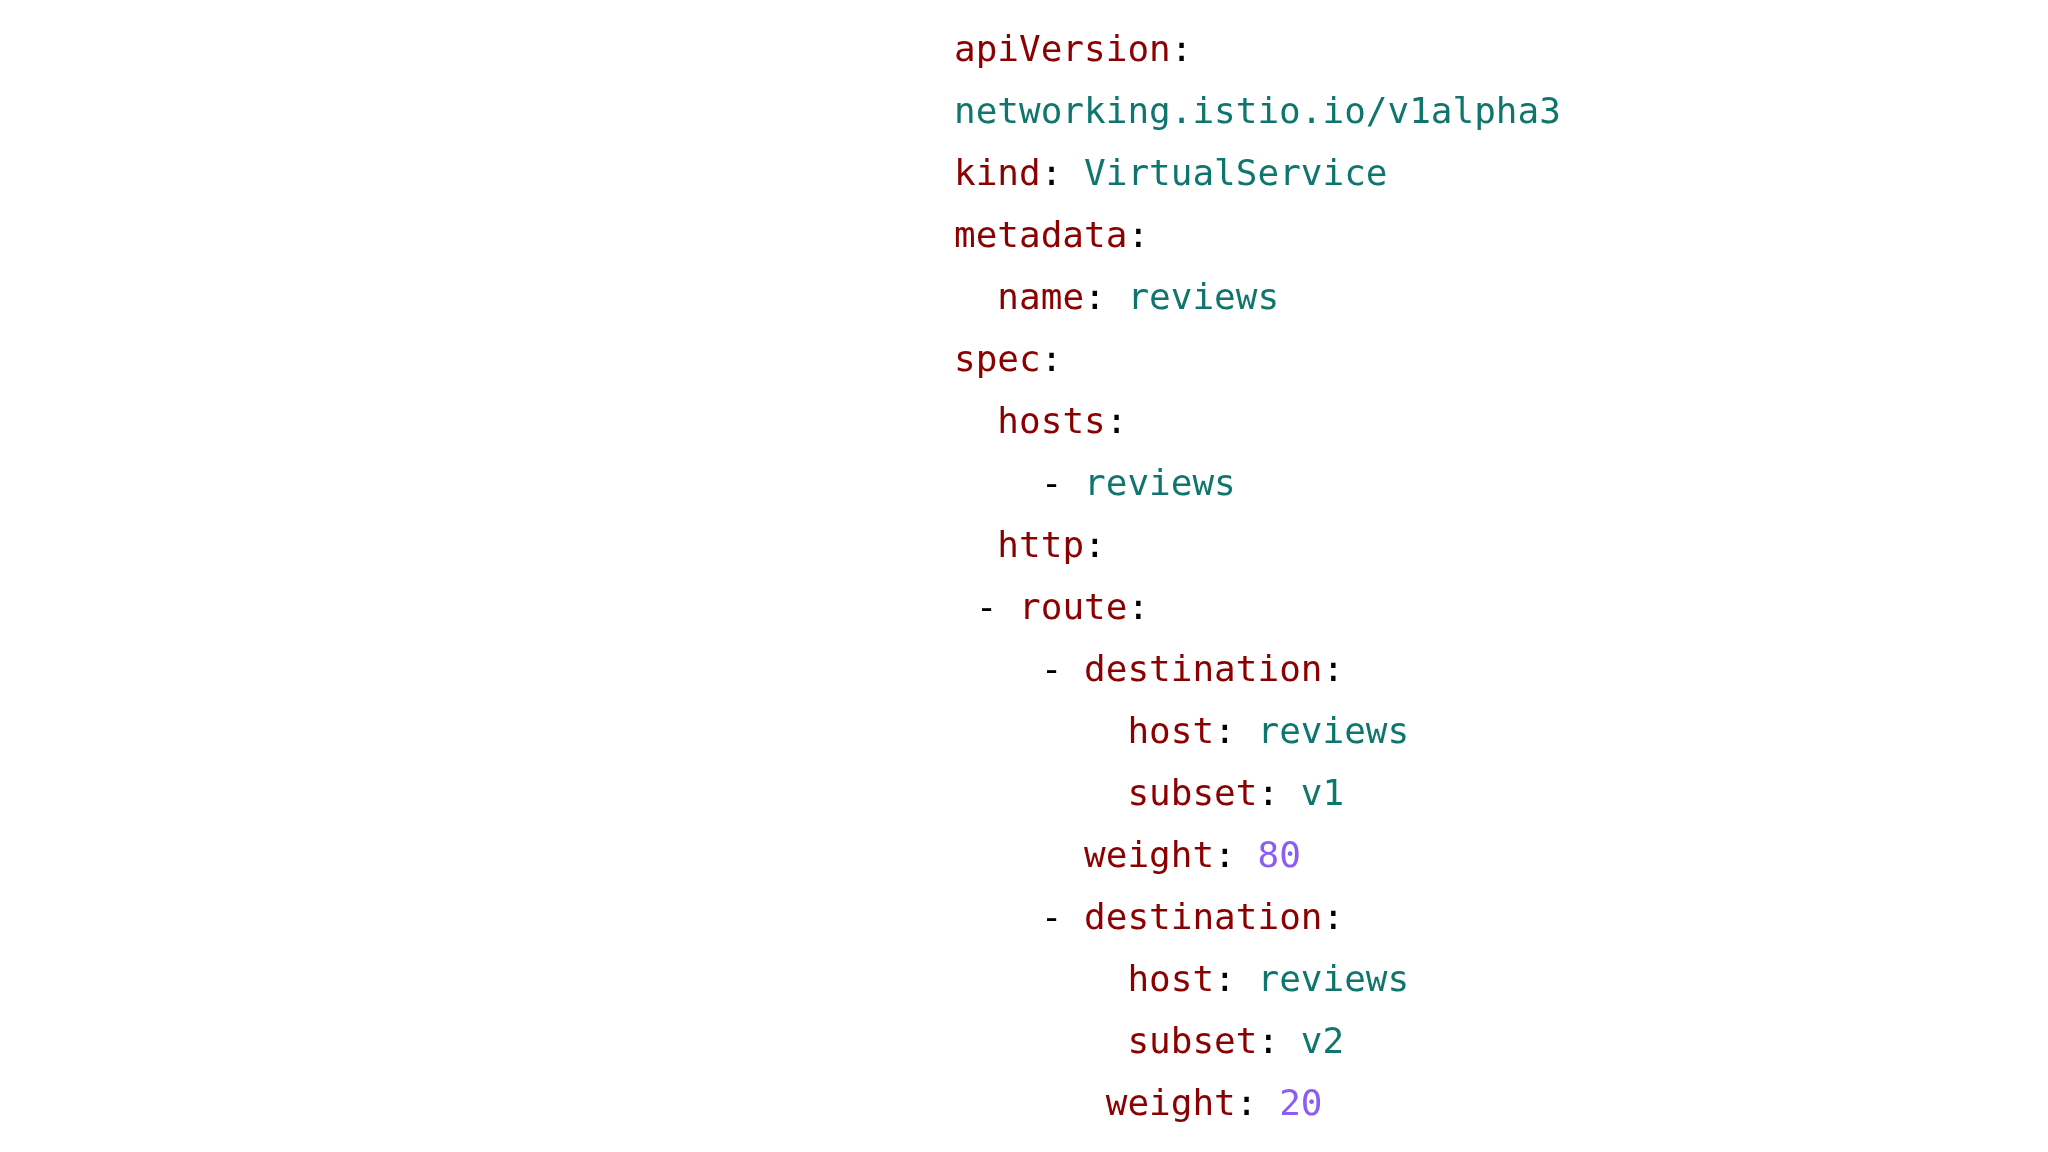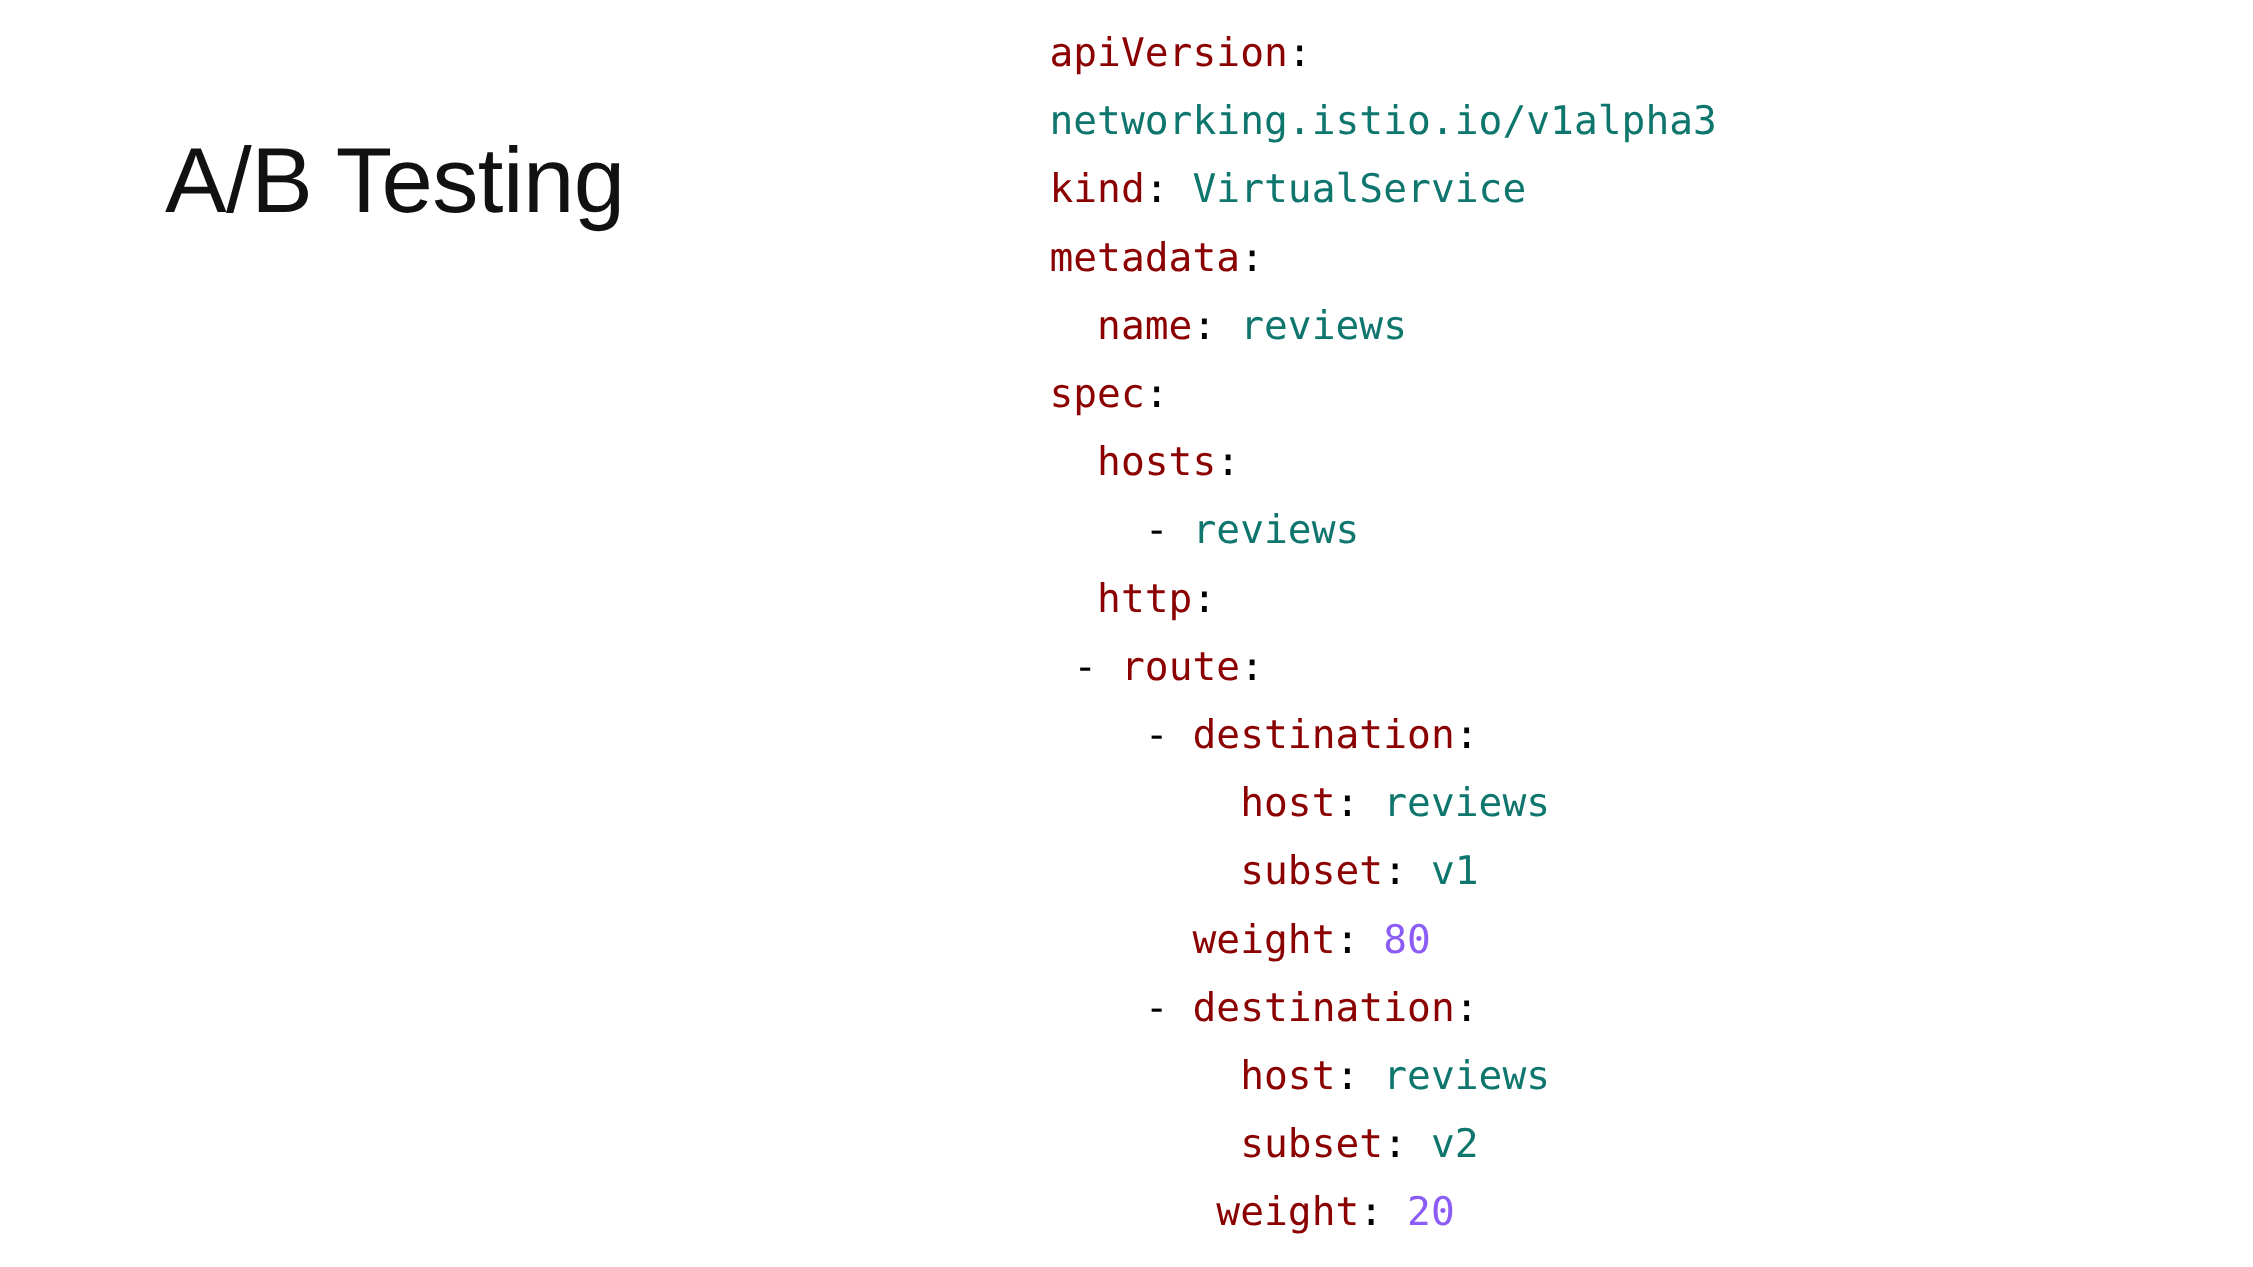--- a/index.html
+++ b/index.html
@@ -61,17 +61,16 @@
   .tok-str   { color: #0f766e; }
   .tok-num   { color: #8b5cf6; }
   .tok-punct { color: #000000; }
   .tok-dash  { color: #000000; }
 </style>
 </head>
 <body>
 
 <div id="slide">
 
-  <div id="slide-title">A/B Testing</div>
 
   <div id="code-block"><div class="code-line"><span></span><span class="tok-key">apiVersion</span><span class="tok-punct">:</span></div><div class="code-line"><span></span><span class="tok-str">networking.istio.io/v1alpha3</span></div><div class="code-line"><span></span><span class="tok-key">kind</span><span class="tok-punct">: </span><span class="tok-str">VirtualService</span></div><div class="code-line"><span></span><span class="tok-key">metadata</span><span class="tok-punct">:</span></div><div class="code-line"><span>  </span><span class="tok-key">name</span><span class="tok-punct">: </span><span class="tok-str">reviews</span></div><div class="code-line"><span></span><span class="tok-key">spec</span><span class="tok-punct">:</span></div><div class="code-line"><span>  </span><span class="tok-key">hosts</span><span class="tok-punct">:</span></div><div class="code-line"><span>    </span><span class="tok-dash">- </span><span class="tok-str">reviews</span></div><div class="code-line"><span>  </span><span class="tok-key">http</span><span class="tok-punct">:</span></div><div class="code-line"><span> </span><span class="tok-dash">- </span><span class="tok-key">route</span><span class="tok-punct">:</span></div><div class="code-line"><span>    </span><span class="tok-dash">- </span><span class="tok-key">destination</span><span class="tok-punct">:</span></div><div class="code-line"><span>        </span><span class="tok-key">host</span><span class="tok-punct">: </span><span class="tok-str">reviews</span></div><div class="code-line"><span>        </span><span class="tok-key">subset</span><span class="tok-punct">: </span><span class="tok-str">v1</span></div><div class="code-line"><span>      </span><span class="tok-key">weight</span><span class="tok-punct">: </span><span class="tok-num">80</span></div><div class="code-line"><span>    </span><span class="tok-dash">- </span><span class="tok-key">destination</span><span class="tok-punct">:</span></div><div class="code-line"><span>        </span><span class="tok-key">host</span><span class="tok-punct">: </span><span class="tok-str">reviews</span></div><div class="code-line"><span>        </span><span class="tok-key">subset</span><span class="tok-punct">: </span><span class="tok-str">v2</span></div><div class="code-line"><span>       </span><span class="tok-key">weight</span><span class="tok-punct">: </span><span class="tok-num">20</span></div></div>
 
 </div>
 
 </body></html>

